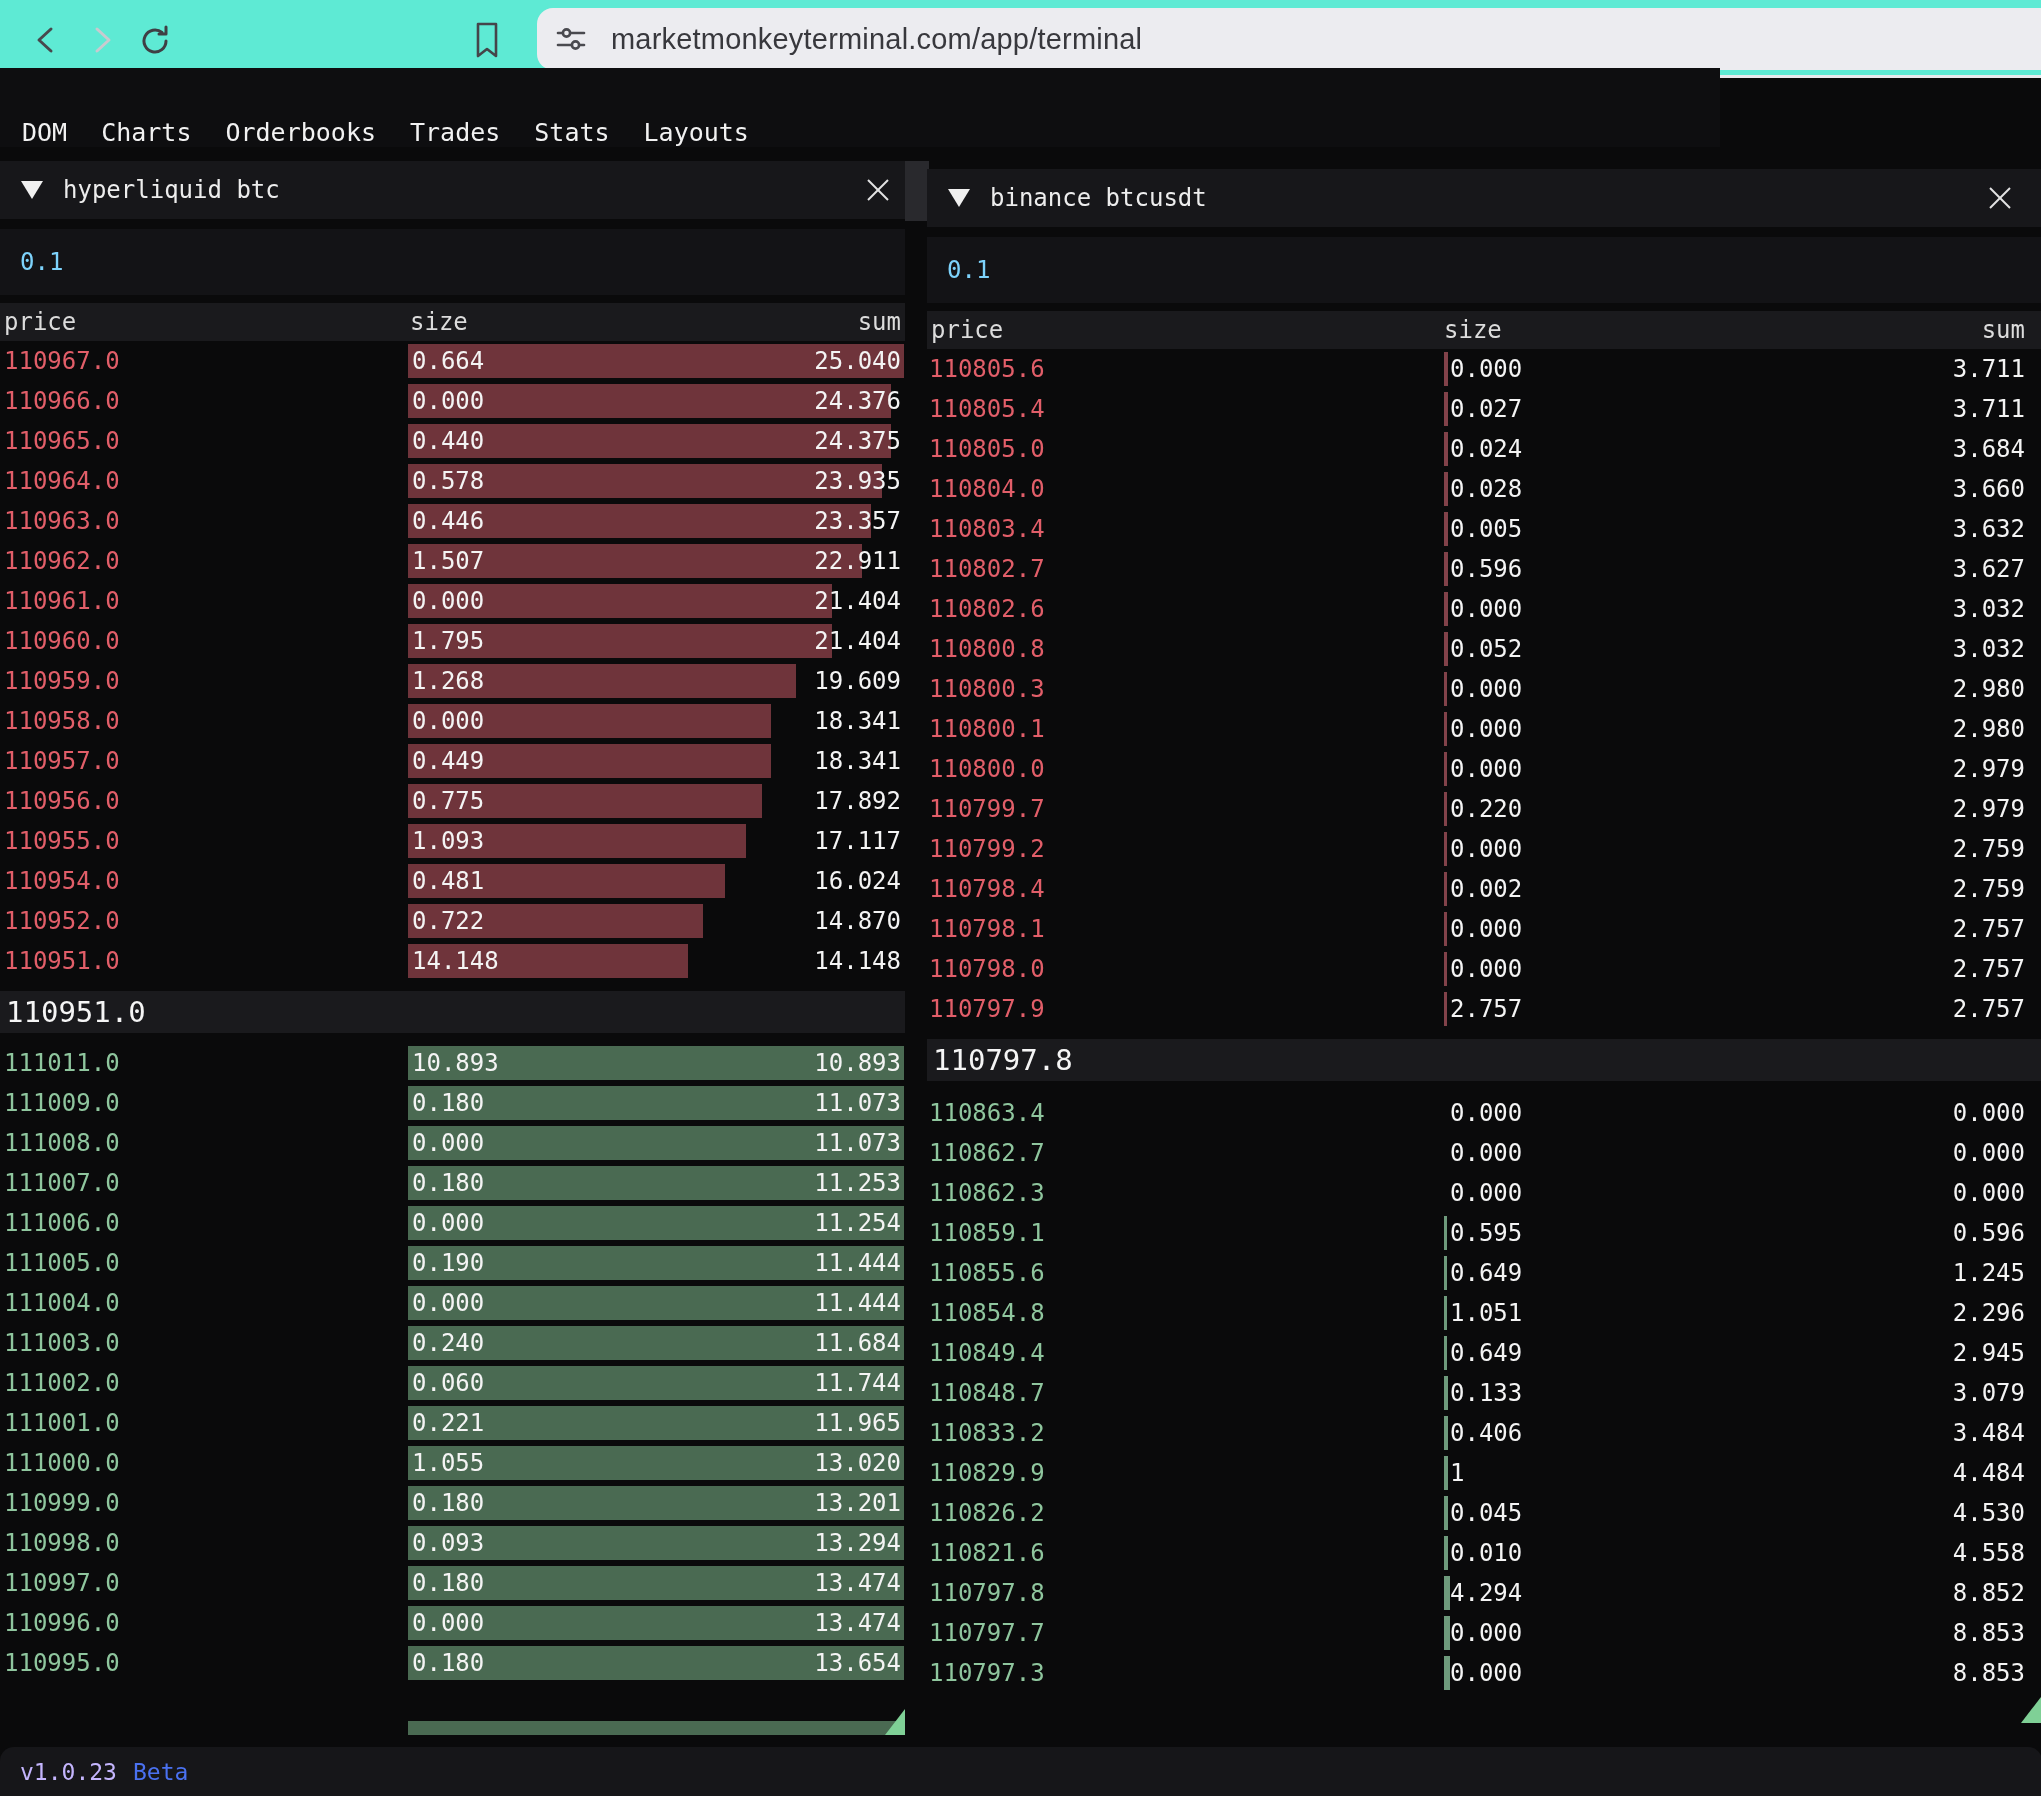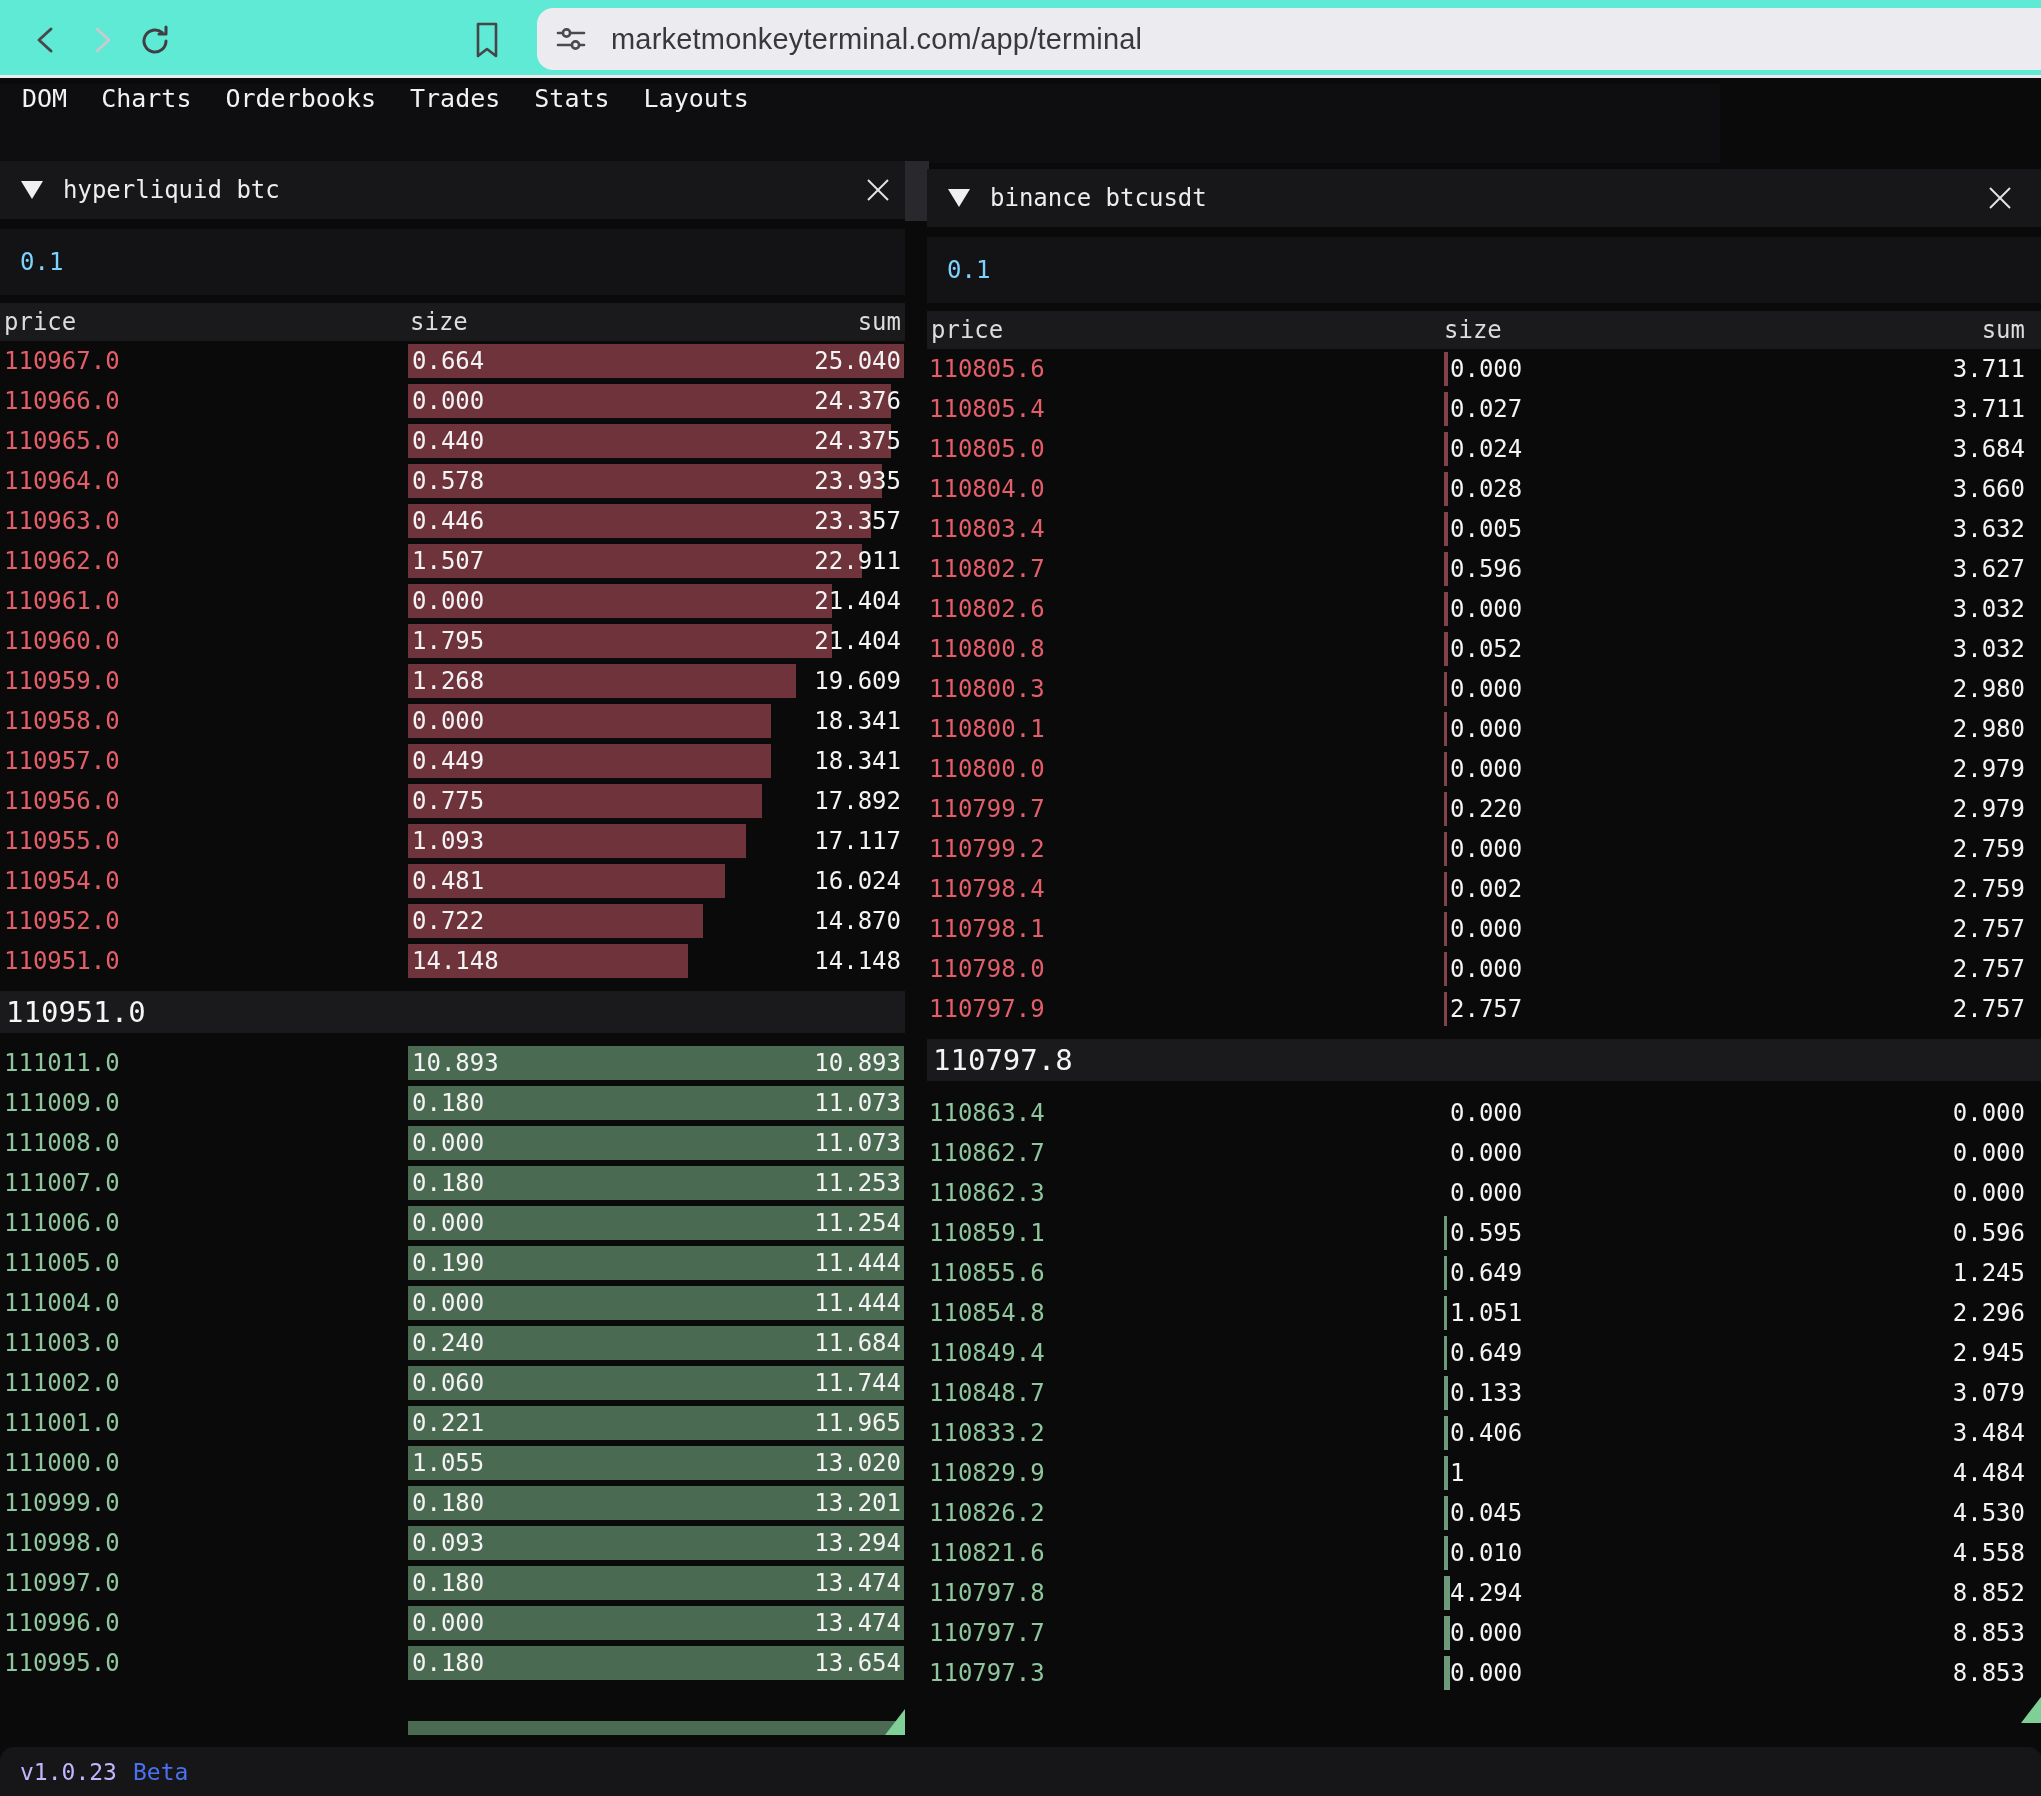--- a/index.html
+++ b/index.html
@@ -16,22 +16,22 @@
   .btn-reload  { left:137px; }
   .btn-bookmark{ left:472px; top:20px; height:40px; }
   .url-pill { position:absolute; left:537px; top:8px; width:1522px; height:62px;
               background:#ececf0; border-radius:16px; }
   .tune-icon { position:absolute; left:18px; top:15px; width:32px; height:32px; }
   .url-text { position:absolute; left:74px; top:0; line-height:62px;
               font-family:"Liberation Sans","DejaVu Sans",sans-serif;
               font-size:29px; color:#38383d; letter-spacing:0.2px; }
 
   
-  .nav-bar { position:absolute; left:0; top:84px; width:1720px; height:79px;
-             background:#0e0e10; display:flex; align-items:flex-start; gap:34px;
+  .nav-bar { position:absolute; left:0; top:68px; width:1720px; height:79px;
+             background:#0e0e10; display:flex; align-items:flex-end; gap:34px;
              padding-left:22px; }
   .nav-item { font-size:25px; color:#f2f2f2; }
 
   
   .panel { position:absolute; background:#0a0a0b; }
   #panel-0 { left:0;    top:161px; width:905px;  height:1574px; }
   #panel-1 { left:927px; top:169px; width:1114px; height:1566px;text-decoration:underline; }
   .panel-gap { position:absolute; left:903px; top:161px; width:26px; height:60px;
                background:#29292d; }
 

